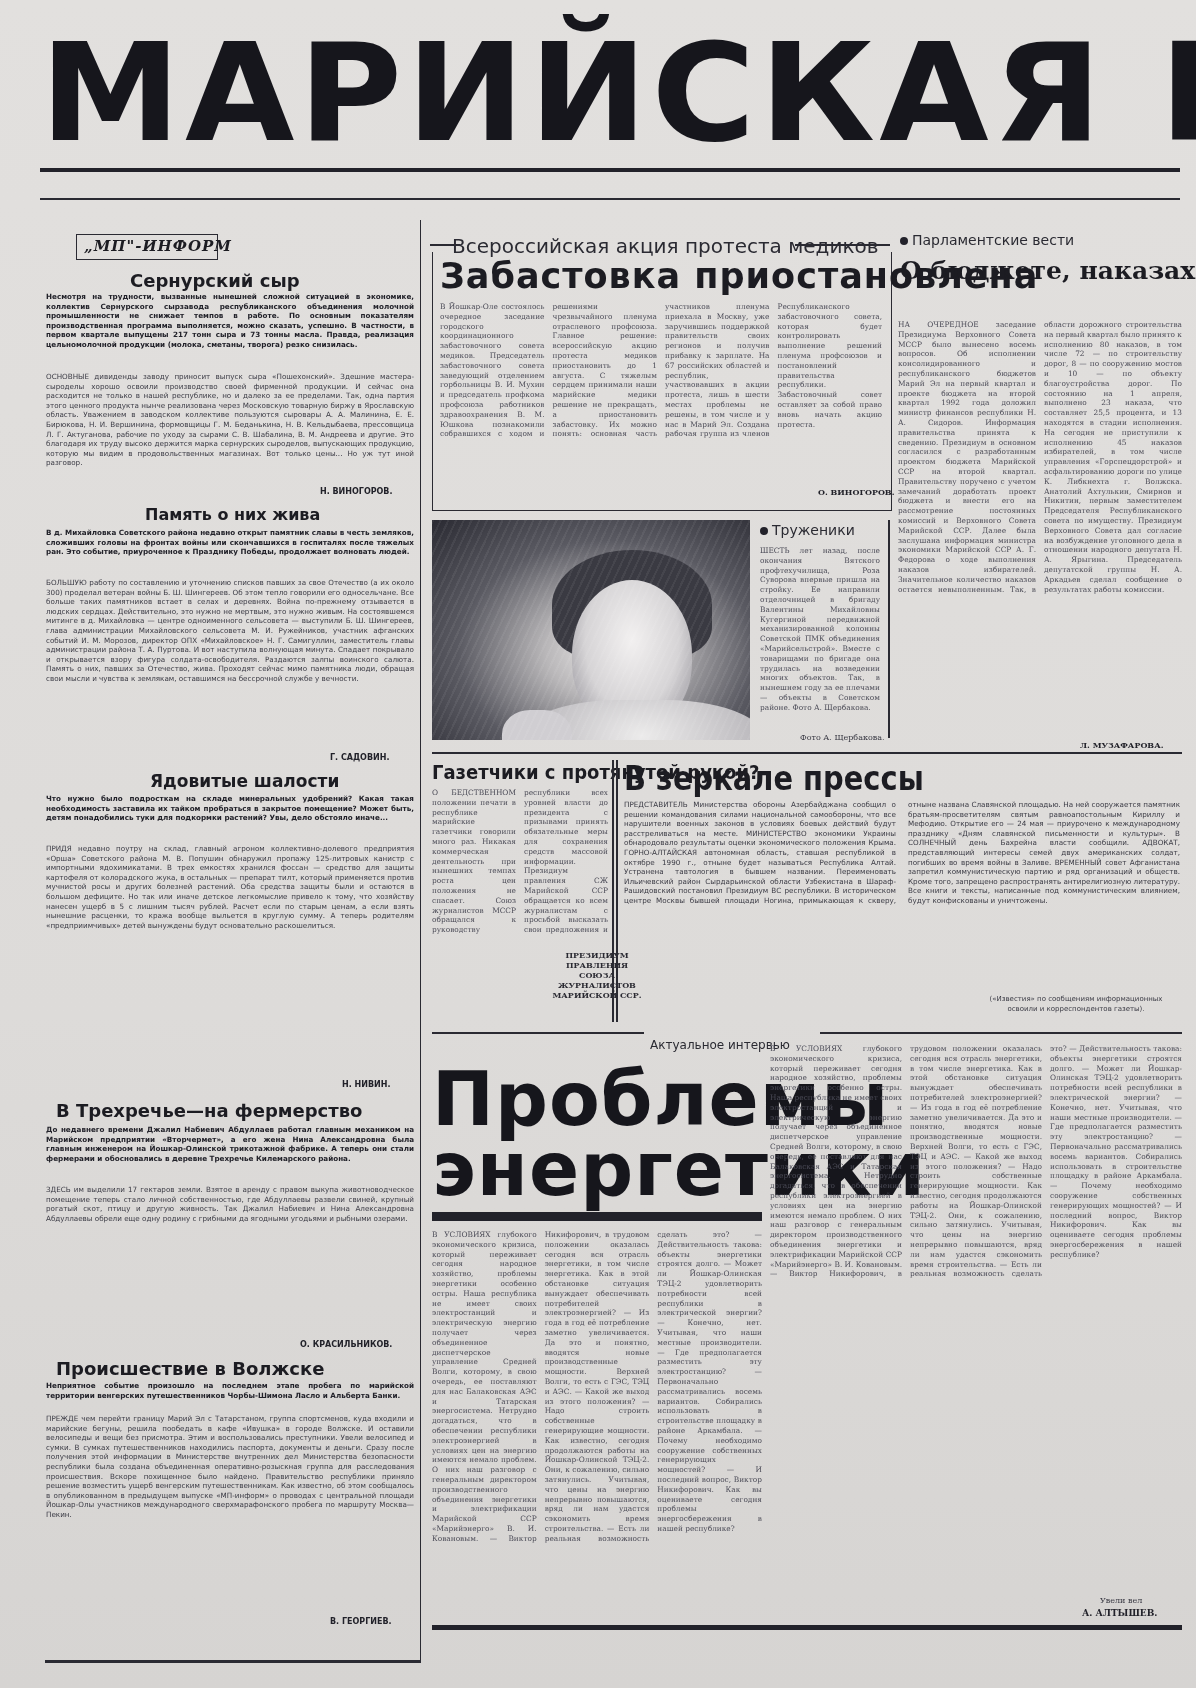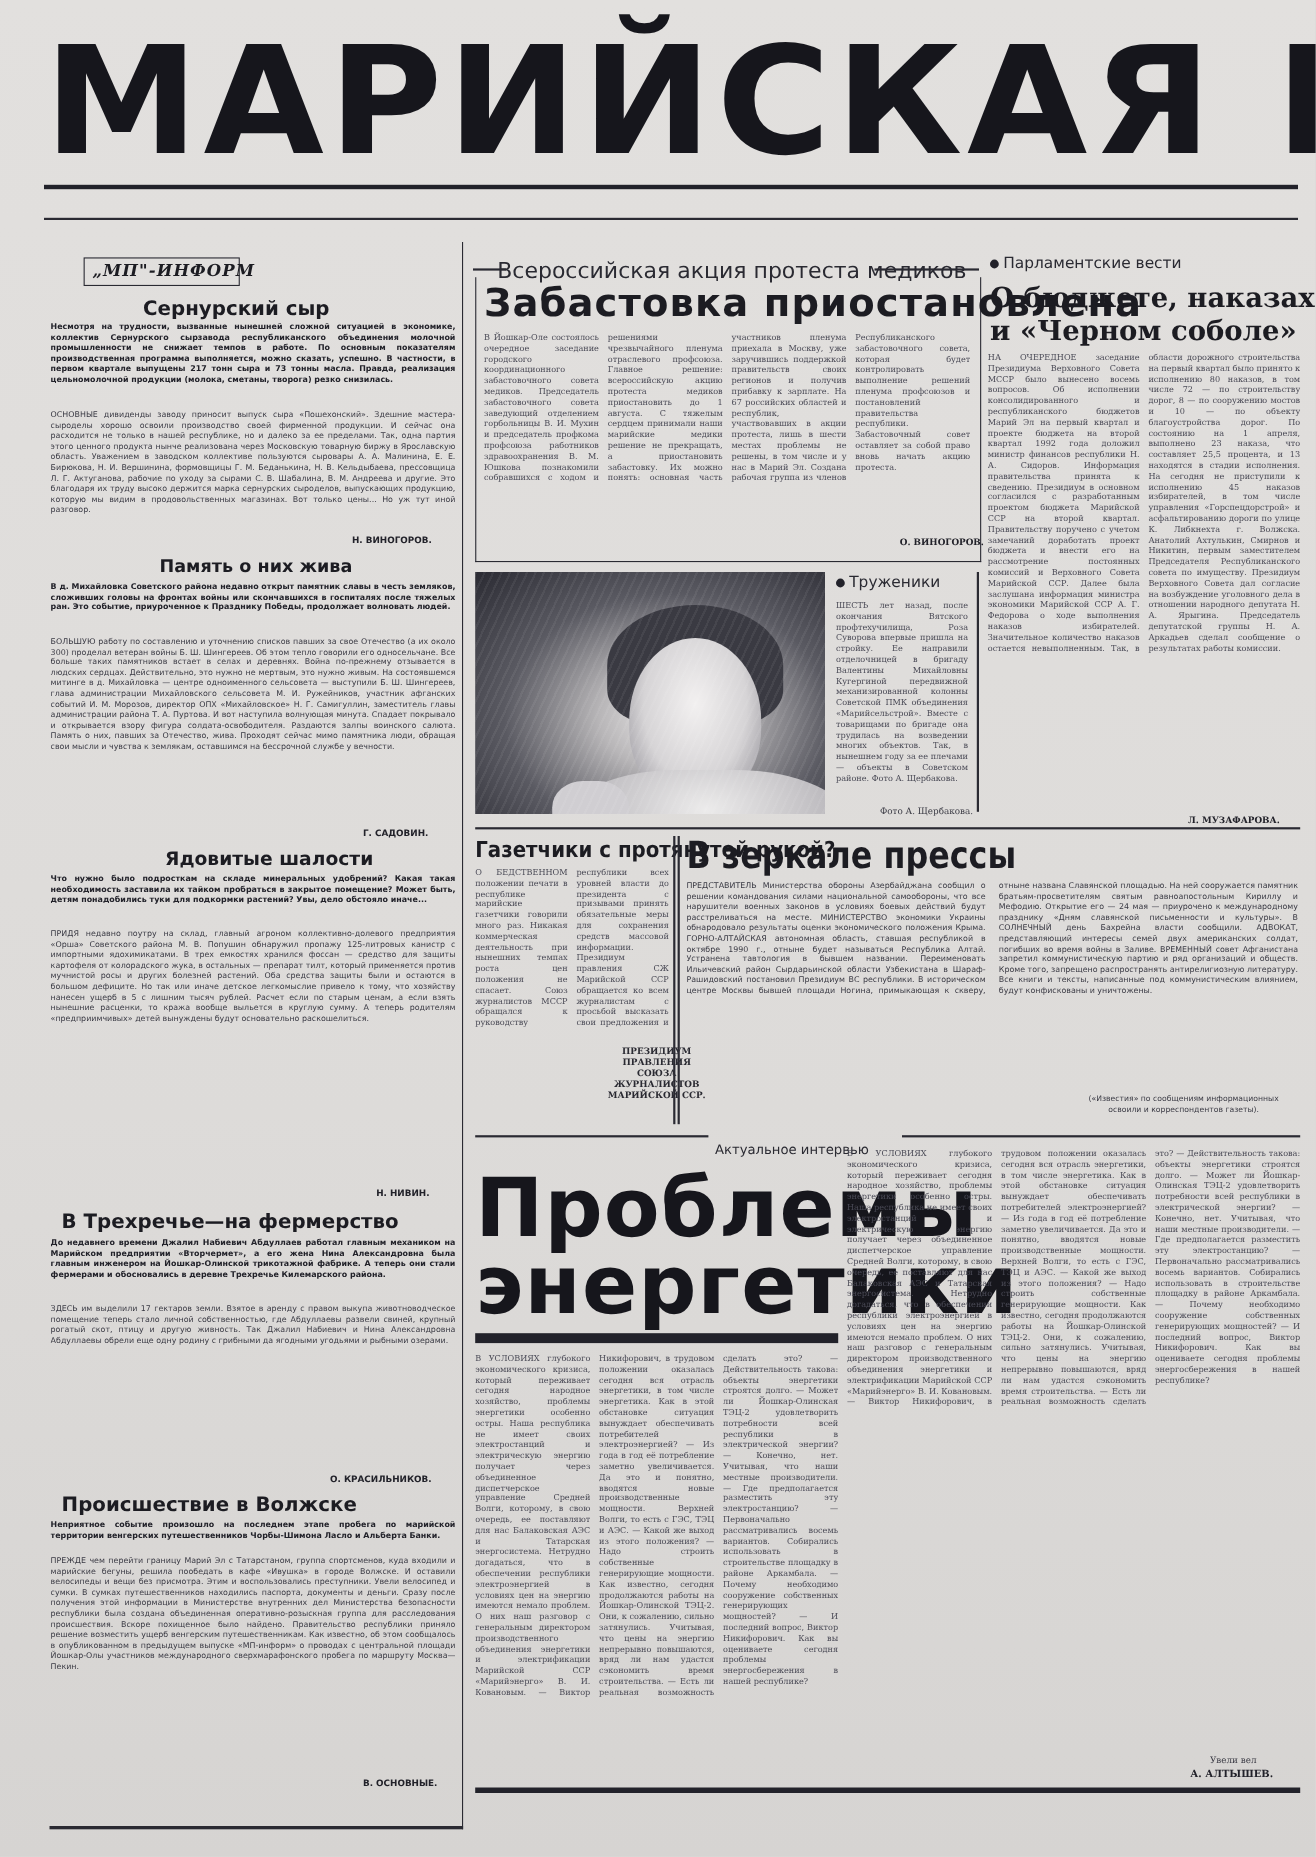--- a/index.html
+++ b/index.html
@@ -59,21 +59,21 @@
   <div class="sig" style="left:342px;top:1080px;">Н. НИВИН.</div>
 
   <div class="h-sans" style="left:56px;top:1100px;font-size:18px;">В Трехречье—на фермерство</div>
   <div class="col bold" style="left:46px;top:1125px;width:368px;height:58px;">До недавнего времени Джалил Набиевич Абдуллаев работал главным механиком на Марийском предприятии «Вторчермет», а его жена Нина Александровна была главным инженером на Йошкар-Олинской трикотажной фабрике. А теперь они стали фермерами и обосновались в деревне Трехречье Килемарского района.</div>
   <div class="col" style="left:46px;top:1185px;width:368px;height:145px;">ЗДЕСЬ им выделили 17 гектаров земли. Взятое в аренду с правом выкупа животноводческое помещение теперь стало личной собственностью, где Абдуллаевы развели свиней, крупный рогатый скот, птицу и другую живность. Так Джалил Набиевич и Нина Александровна Абдуллаевы обрели еще одну родину с грибными да ягодными угодьями и рыбными озерами.</div>
   <div class="sig" style="left:300px;top:1340px;">О. КРАСИЛЬНИКОВ.</div>
 
   <div class="h-sans" style="left:56px;top:1358px;font-size:18px;">Происшествие в Волжске</div>
   <div class="col bold" style="left:46px;top:1381px;width:368px;height:30px;">Неприятное событие произошло на последнем этапе пробега по марийской территории венгерских путешественников Чорбы-Шимона Ласло и Альберта Банки.</div>
   <div class="col" style="left:46px;top:1414px;width:368px;height:198px;">ПРЕЖДЕ чем перейти границу Марий Эл с Татарстаном, группа спортсменов, куда входили и марийские бегуны, решила пообедать в кафе «Ивушка» в городе Волжске. И оставили велосипеды и вещи без присмотра. Этим и воспользовались преступники. Увели велосипед и сумки. В сумках путешественников находились паспорта, документы и деньги. Сразу после получения этой информации в Министерстве внутренних дел Министерства безопасности республики была создана объединенная оперативно-розыскная группа для расследования происшествия. Вскоре похищенное было найдено. Правительство республики приняло решение возместить ущерб венгерским путешественникам. Как известно, об этом сообщалось в опубликованном в предыдущем выпуске «МП-информ» о проводах с центральной площади Йошкар-Олы участников международного сверхмарафонского пробега по маршруту Москва—Пекин.</div>
-  <div class="sig" style="left:330px;top:1617px;">В. ОСНОВНЫЕ.</div>
+  <div class="sig" style="left:330px;top:1617px;">В. ГЕОРГИЕВ.</div>
 
   <div class="hr-thick" style="left:430px;top:244px;width:30px;height:2px;"></div>
   <div class="rubric" style="left:452px;top:234px;">Всероссийская акция протеста медиков</div>
   <div class="hr-thick" style="left:795px;top:244px;width:95px;height:2px;"></div>
   <div class="box" style="left:432px;top:252px;width:458px;height:258px;border-top:none;border-left-width:1.5px;"></div>
   <div class="h-sans" style="left:440px;top:256px;font-size:35px;letter-spacing:1px;font-weight:bold;">Забастовка приостановлена</div>
   <div class="col serif" style="left:440px;top:302px;width:442px;height:180px;column-count:4;column-gap:8px;">В Йошкар-Оле состоялось очередное заседание городского координационного забастовочного совета медиков. Председатель забастовочного совета заведующий отделением горбольницы В. И. Мухин и председатель профкома профсоюза работников здравоохранения В. М. Юшкова познакомили собравшихся с ходом и решениями чрезвычайного пленума отраслевого профсоюза. Главное решение: всероссийскую акцию протеста медиков приостановить до 1 августа. С тяжелым сердцем принимали наши марийские медики решение не прекращать, а приостановить забастовку. Их можно понять: основная часть участников пленума приехала в Москву, уже заручившись поддержкой правительств своих регионов и получив прибавку к зарплате. На 67 российских областей и республик, участвовавших в акции протеста, лишь в шести местах проблемы не решены, в том числе и у нас в Марий Эл. Создана рабочая группа из членов Республиканского забастовочного совета, которая будет контролировать выполнение решений пленума профсоюзов и постановлений правительства республики. Забастовочный совет оставляет за собой право вновь начать акцию протеста.</div>
   <div class="sig" style="left:818px;top:487px;font-family:'DejaVu Serif',serif;">О. ВИНОГОРОВ.</div>
 
   <div class="photo" style="left:432px;top:520px;width:318px;height:220px;">
@@ -84,21 +84,20 @@
     <div class="snow"></div>
   </div>
 
   <div class="rubric" style="left:760px;top:522px;font-size:14px;"><i class="dot"></i><span>Труженики</span></div>
   <div class="col serif" style="left:760px;top:546px;width:120px;height:186px;">ШЕСТЬ лет назад, после окончания Вятского профтехучилища, Роза Суворова впервые пришла на стройку. Ее направили отделочницей в бригаду Валентины Михайловны Кугергиной передвижной механизированной колонны Советской ПМК объединения «Марийсельстрой». Вместе с товарищами по бригаде она трудилась на возведении многих объектов. Так, в нынешнем году за ее плечами — объекты в Советском районе. Фото А. Щербакова.</div>
   <div class="caption" style="left:800px;top:733px;">Фото А. Щербакова.</div>
 
   <div class="vr" style="left:888px;top:520px;height:218px;width:1.5px;"></div>
   <div class="rubric" style="left:900px;top:232px;font-size:14px;"><i class="dot"></i><span>Парламентские вести</span></div>
   <div class="h-serif" style="left:900px;top:256px;font-size:25px;">О бюджете, наказах</div>
-  <div class="h-serif" style="left:900px;top:286px;font-size:25px;">и «Черном соболе»</div>
   <div class="col serif" style="left:898px;top:320px;width:284px;height:418px;column-count:2;column-gap:8px;">НА ОЧЕРЕДНОЕ заседание Президиума Верховного Совета МССР было вынесено восемь вопросов. Об исполнении консолидированного и республиканского бюджетов Марий Эл на первый квартал и проекте бюджета на второй квартал 1992 года доложил министр финансов республики Н. А. Сидоров. Информация правительства принята к сведению. Президиум в основном согласился с разработанным проектом бюджета Марийской ССР на второй квартал. Правительству поручено с учетом замечаний доработать проект бюджета и внести его на рассмотрение постоянных комиссий и Верховного Совета Марийской ССР. Далее была заслушана информация министра экономики Марийской ССР А. Г. Федорова о ходе выполнения наказов избирателей. Значительное количество наказов остается невыполненным. Так, в области дорожного строительства на первый квартал было принято к исполнению 80 наказов, в том числе 72 — по строительству дорог, 8 — по сооружению мостов и 10 — по объекту благоустройства дорог. По состоянию на 1 апреля, выполнено 23 наказа, что составляет 25,5 процента, и 13 находятся в стадии исполнения. На сегодня не приступили к исполнению 45 наказов избирателей, в том числе управления «Горспецдорстрой» и асфальтированию дороги по улице К. Либкнехта г. Волжска. Анатолий Ахтулькин, Смирнов и Никитин, первым заместителем Председателя Республиканского совета по имуществу. Президиум Верховного Совета дал согласие на возбуждение уголовного дела в отношении народного депутата Н. А. Ярыгина. Председатель депутатской группы Н. А. Аркадьев сделал сообщение о результатах работы комиссии.</div>
   <div class="sig" style="left:1080px;top:740px;font-family:'DejaVu Serif',serif;">Л. МУЗАФАРОВА.</div>
 
   <div class="hr-thick" style="left:432px;top:752px;width:750px;height:1.5px;"></div>
 
   <div class="h-sans" style="left:432px;top:760px;font-size:20px;transform:scaleX(.9);transform-origin:left;">Газетчики с протянутой рукой?</div>
   <div class="col serif" style="left:432px;top:788px;width:176px;height:150px;column-count:2;column-gap:8px;">О БЕДСТВЕННОМ положении печати в республике марийские газетчики говорили много раз. Никакая коммерческая деятельность при нынешних темпах роста цен положения не спасает. Союз журналистов МССР обращался к руководству республики всех уровней власти до президента с призывами принять обязательные меры для сохранения средств массовой информации. Президиум правления СЖ Марийской ССР обращается ко всем журналистам с просьбой высказать свои предложения и замечания по вопросу. Исчерпывающих мер не принято. Сохраняются долги районов, уменьшаются тиражи. Президиум правления намерен провести 11 июня пленум правления и обсудить вопрос о кризисном состоянии средств массовой информации. Адрес: 424006, Йошкар-Ола, ул. 70-летия Вооруженных Сил, д. 20. Телефон 5-22-04.</div>
   <div style="position:absolute;left:552px;top:950px;width:90px;text-align:center;font-family:'DejaVu Serif',serif;font-weight:bold;font-size:8px;line-height:10px;color:#2a2a32;">
     <div>ПРЕЗИДИУМ</div>
     <div>ПРАВЛЕНИЯ</div>

